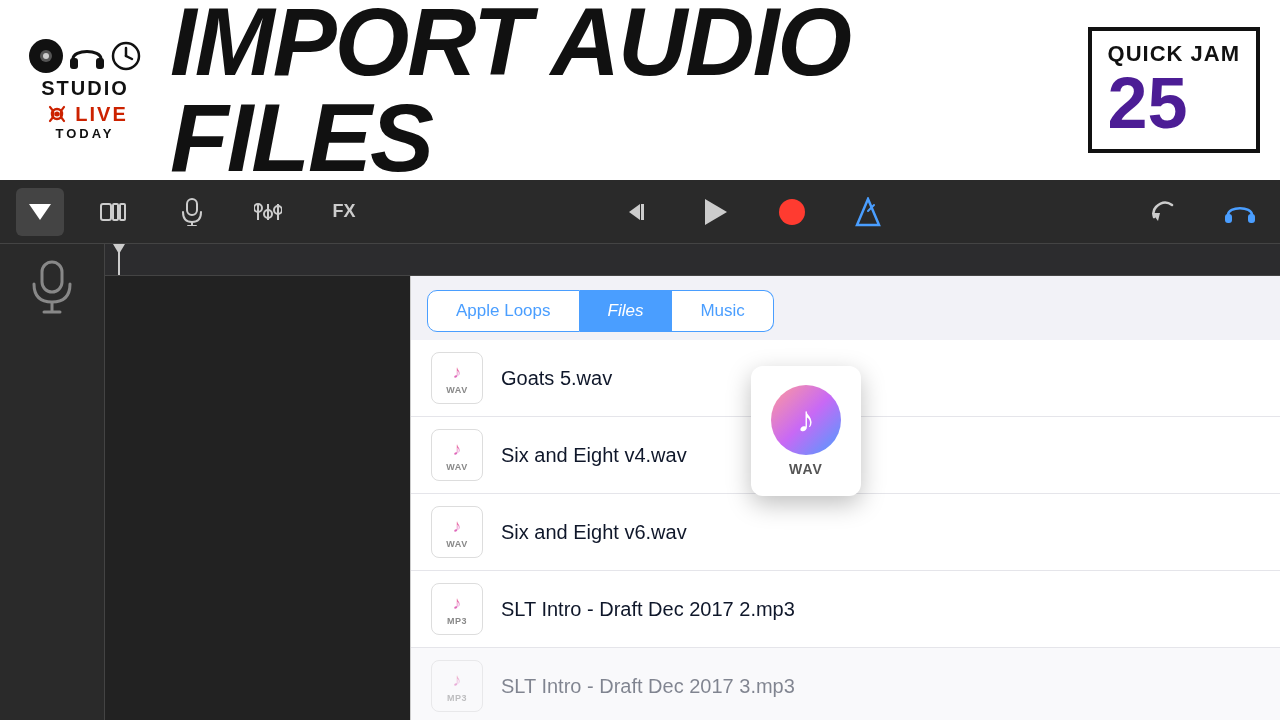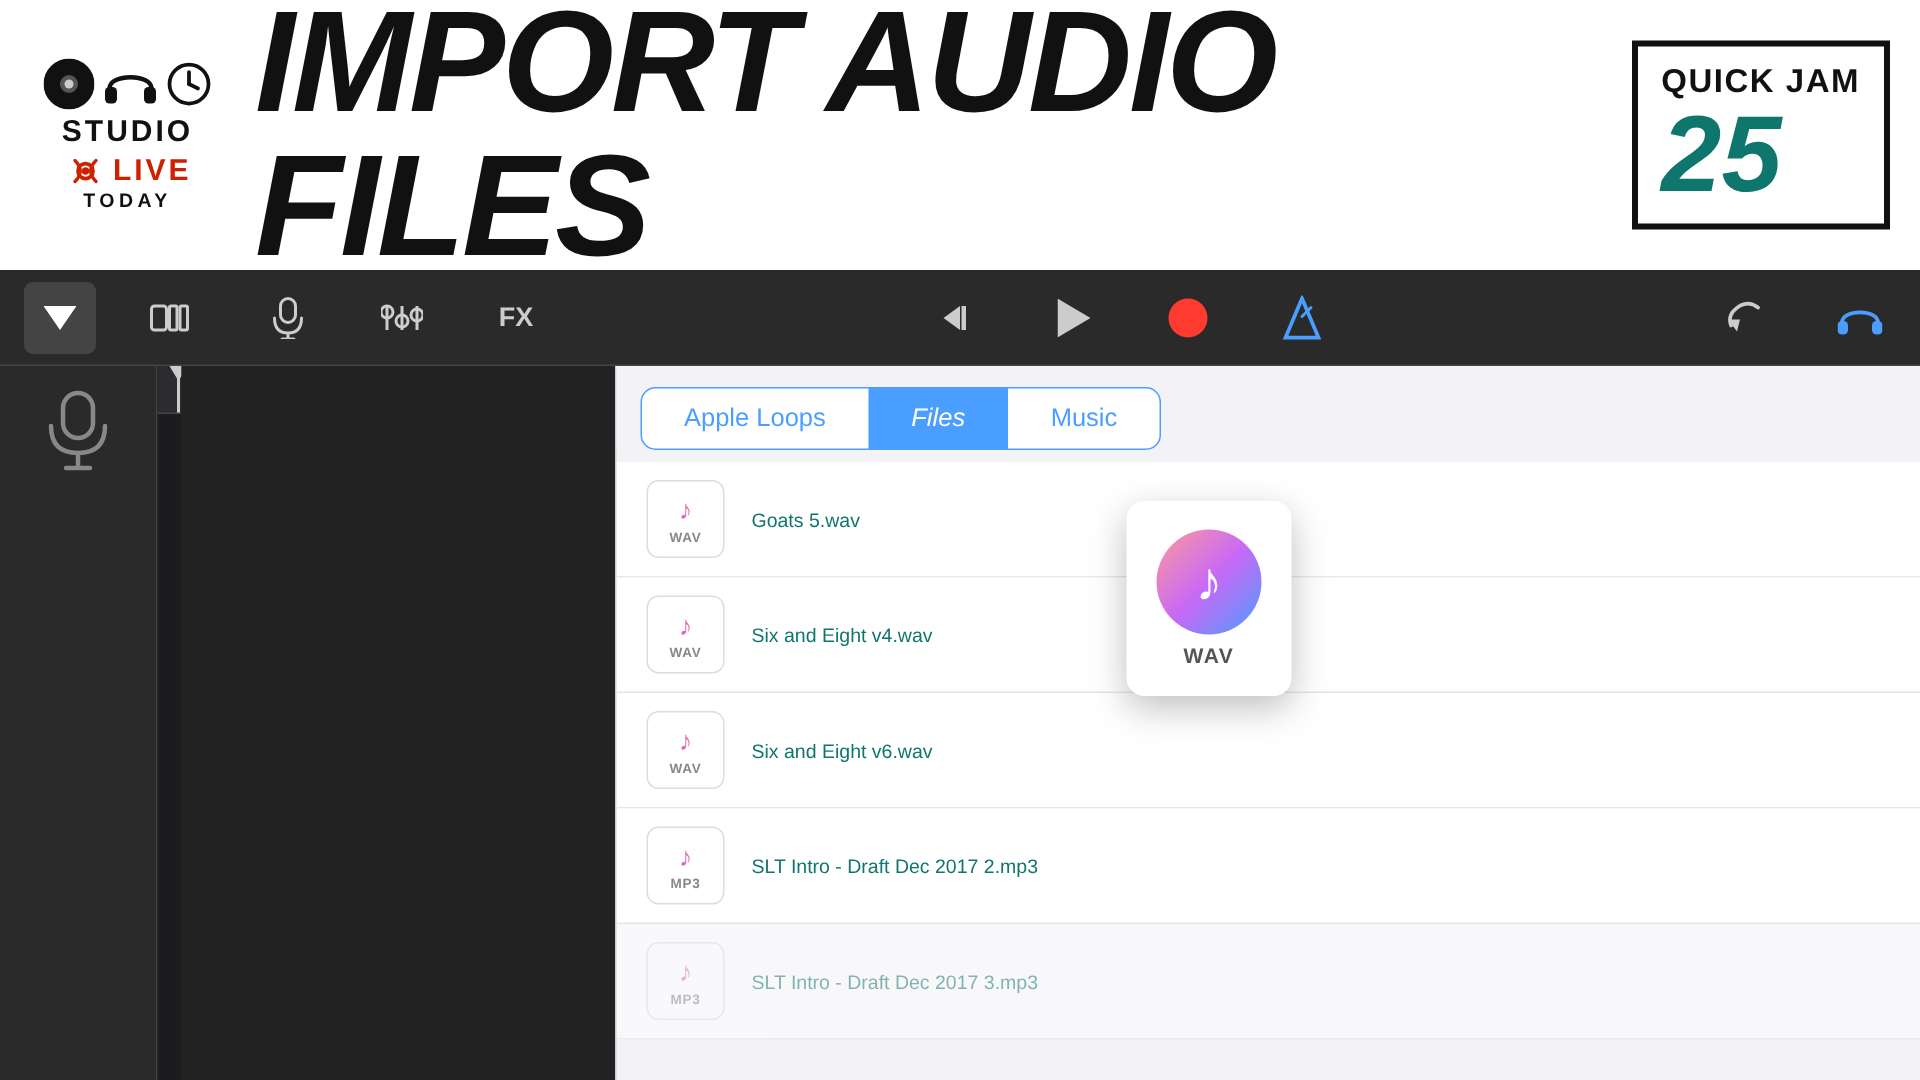--- a/index.html
+++ b/index.html
@@ -58,23 +58,22 @@
     .quick-jam-badge .qj-title {
       font-size: 22px;
       font-weight: 900;
       color: #111;
       text-transform: uppercase;
       letter-spacing: 1px;
     }
     .quick-jam-badge .qj-number {
       font-size: 72px;
       font-weight: 900;
-      color: #0f766e;
+      color: #4c1d95;
       line-height: 1;
-      font-style: italic;
     }
 
     
     .toolbar {
       background: #2a2a2a;
       height: 64px;
       display: flex;
       align-items: center;
       padding: 0 16px;
       gap: 28px;
@@ -132,21 +131,21 @@
       flex-direction: column;
       align-items: center;
       padding-top: 16px;
       gap: 8px;
     }
 
     
     .timeline-area {
       flex: 1;
       display: flex;
-      flex-direction: row;
+      flex-direction: column;
       background: #1c1c1e;
       position: relative;
     }
 
     .timeline-ruler {
       height: 32px;
       background: #2c2c2e;
       border-bottom: 1px solid #444;
       display: flex;
       align-items: flex-end;
@@ -297,22 +296,22 @@
     }
 
     .file-icon .file-type {
       font-size: 9px;
       font-weight: 700;
       color: #888;
       letter-spacing: 0.5px;
     }
 
     .file-name {
-      font-size: 13px;
-      color: #0f766e;
+      font-size: 20px;
+      color: #0f172a;
       font-weight: 400;
     }
 
     
     .floating-wav {
       position: absolute;
       top: 90px;
       left: 340px;
       width: 110px;
       height: 130px;

